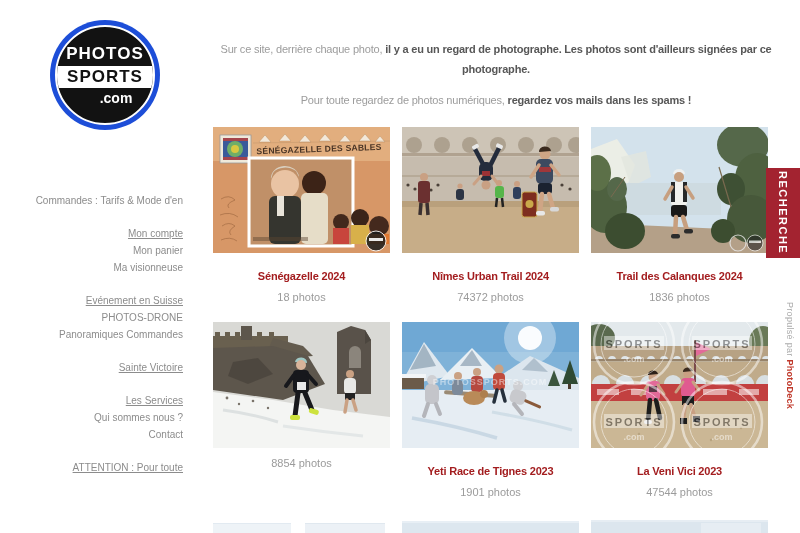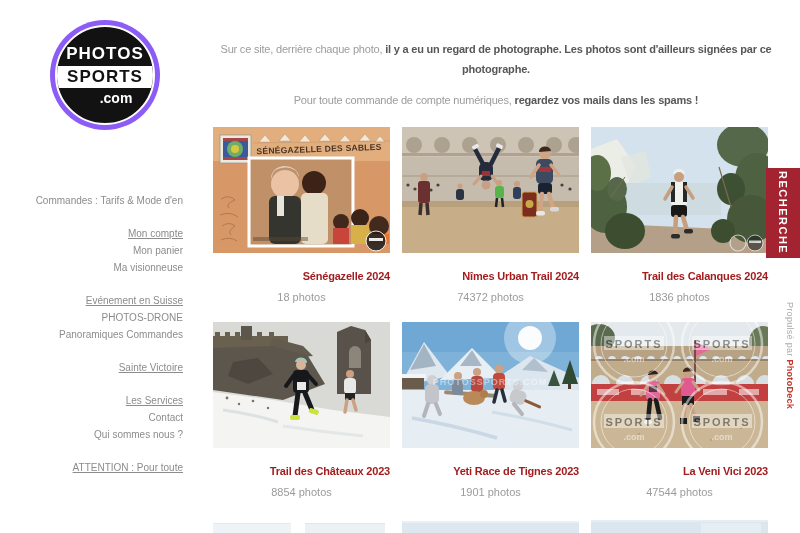--- a/index.html
+++ b/index.html
@@ -4,21 +4,21 @@
 <style>
   html,body { margin:0; padding:0; background:#ffffff; }
   * { box-sizing:border-box; }
   .page {
     position:relative; width:800px; height:533px; background:#ffffff;
     overflow:hidden; font-family:"Liberation Sans", sans-serif;
   }
 
   
   .logo { position:absolute; left:50px; top:20px; width:110px; height:110px;
-    border-radius:50%; background:#8b5cf6; display:flex; align-items:center;
+    border-radius:50%; background:#1d4ed8; display:flex; align-items:center;
     justify-content:center; cursor:pointer; }
   .logo-inner { width:100px; height:100px; border-radius:50%; border:2px solid #ffffff;
     background:#121212; overflow:hidden; display:flex; flex-direction:column;
     align-items:center; justify-content:center; }
   .logo-l1 { color:#ffffff; font-weight:bold; font-size:17px; letter-spacing:1px; }
   .logo-band { margin-top:2px; background:#ffffff; color:#121212; font-weight:bold;
     font-size:17px; letter-spacing:1px; width:100px; text-align:center; line-height:22px; }
   .logo-l3 { color:#ffffff; font-weight:bold; font-size:14px; margin-top:2px; padding-left:22px; }
 
   
@@ -30,21 +30,21 @@
 
   
   .sidebar { position:absolute; left:0; top:192px; width:183px; text-align:right;
     font-size:10px; color:#8c8c8c; }
   .side-item { line-height:17px; cursor:pointer; white-space:nowrap; }
   .gap { margin-top:16px;text-decoration:underline; }
 
   
   .card { position:absolute; width:177px; cursor:pointer; }
   .thumb { display:block; width:177px; height:126px; }
-  .caption-title { margin-top:17px; text-align:right; font-size:11px; font-weight:bold;
+  .caption-title { margin-top:17px; text-align:center; font-size:11px; font-weight:bold;
     color:#a31d1f; letter-spacing:-0.2px; }
   .caption-count { margin-top:9px; text-align:center; font-size:11px; color:#9b9b9b; }
 
   .c1 { left:213px; top:127px; }
   .c2 { left:402px; top:127px; }
   .c3 { left:591px; top:127px; }
   .c4 { left:213px; top:322px; }
   .c5 { left:402px; top:322px; }
   .c6 { left:591px; top:322px; }
 
@@ -70,35 +70,35 @@
   <div class="logo">
     <div class="logo-inner">
       <div class="logo-l1">PHOTOS</div>
       <div class="logo-band">SPORTS</div>
       <div class="logo-l3">.com</div>
     </div>
   </div>
 
   <div class="header">
     <div class="h-line2"><span>Sur ce site, derrière chaque photo, </span><span class="gbold">il y a eu un regard de photographe. Les photos sont d'ailleurs signées par ce photographe.</span></div>
-    <div class="h-line3"><span>Pour toute commande de compte numériques, </span><span class="gbold">regardez vos mails dans les spams !</span></div>
+    <div class="h-line3"><span>Pour toute regardez de photos numériques, </span><span class="gbold">regardez vos mails dans les spams !</span></div>
   </div>
 
   <nav class="sidebar">
     <div class="side-item">Commandes : Tarifs &amp; Mode d'en</div>
     <div class="side-item gap">Mon compte</div>
     <div class="side-item">Mon panier</div>
     <div class="side-item">Ma visionneuse</div>
     <div class="side-item gap">Evénement en Suisse</div>
     <div class="side-item">PHOTOS-DRONE</div>
     <div class="side-item">Panoramiques Commandes</div>
     <div class="side-item gap">Sainte Victoire</div>
     <div class="side-item gap">Les Services</div>
+    <div class="side-item">Qui sommes nous ?</div>
     <div class="side-item">Contact</div>
-    <div class="side-item">Qui sommes nous ?</div>
     <div class="side-item gap">ATTENTION : Pour toute</div>
   </nav>
 
   <div class="card c1">
     <svg class="thumb" viewBox="0 0 177 126">
       <g>
         <rect width="177" height="126" fill="#d79767"></rect>
         <rect width="177" height="34" fill="#e5b586" opacity="0.75"></rect>
         <g fill="#f4efe4" opacity="0.9" stroke="#b08050" stroke-width="0.4">
           <path d="M46,15 l6,-7 6,7 z"></path>
@@ -322,21 +322,20 @@
           <rect x="84" y="60" width="9" height="8" fill="#e8e8e8"></rect>
           <line x1="81" y1="53" x2="73" y2="64" stroke="#17181c" stroke-width="4" stroke-linecap="round"></line>
           <line x1="95" y1="53" x2="103" y2="62" stroke="#17181c" stroke-width="4" stroke-linecap="round"></line>
           <line x1="85" y1="71" x2="82" y2="94" stroke="#17181c" stroke-width="5" stroke-linecap="round"></line>
           <line x1="92" y1="71" x2="99" y2="88" stroke="#17181c" stroke-width="5" stroke-linecap="round"></line>
           <rect x="77" y="93" width="10" height="5" rx="2" fill="#cde23e"></rect>
           <rect x="96" y="87" width="10" height="5" rx="2" fill="#cde23e" transform="rotate(18 101 89)"></rect>
         </g>
       </g>
     </svg>
-    <div class="caption-title">Trail des Châteaux 2023</div>
     <div class="caption-count">8854 photos</div>
   </div>
 
   <div class="card c5">
     <svg class="thumb" viewBox="0 0 177 126">
       <g>
         <rect width="177" height="72" fill="#7fb2d8"></rect>
         <rect width="177" height="30" fill="#6fa8d4"></rect>
         <circle cx="128" cy="16" r="26" fill="#ffffff" opacity="0.35"></circle>
         <circle cx="128" cy="16" r="12" fill="#ffffff" opacity="0.95"></circle>

